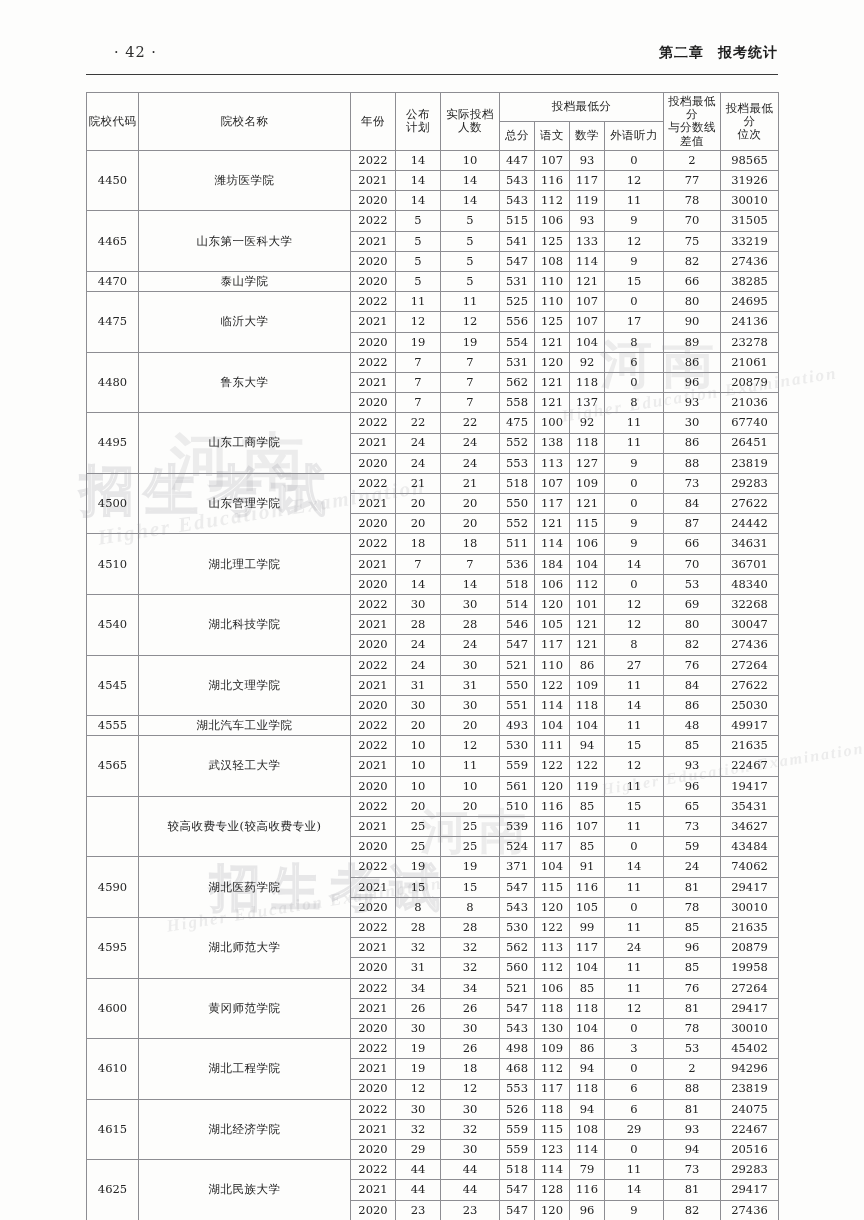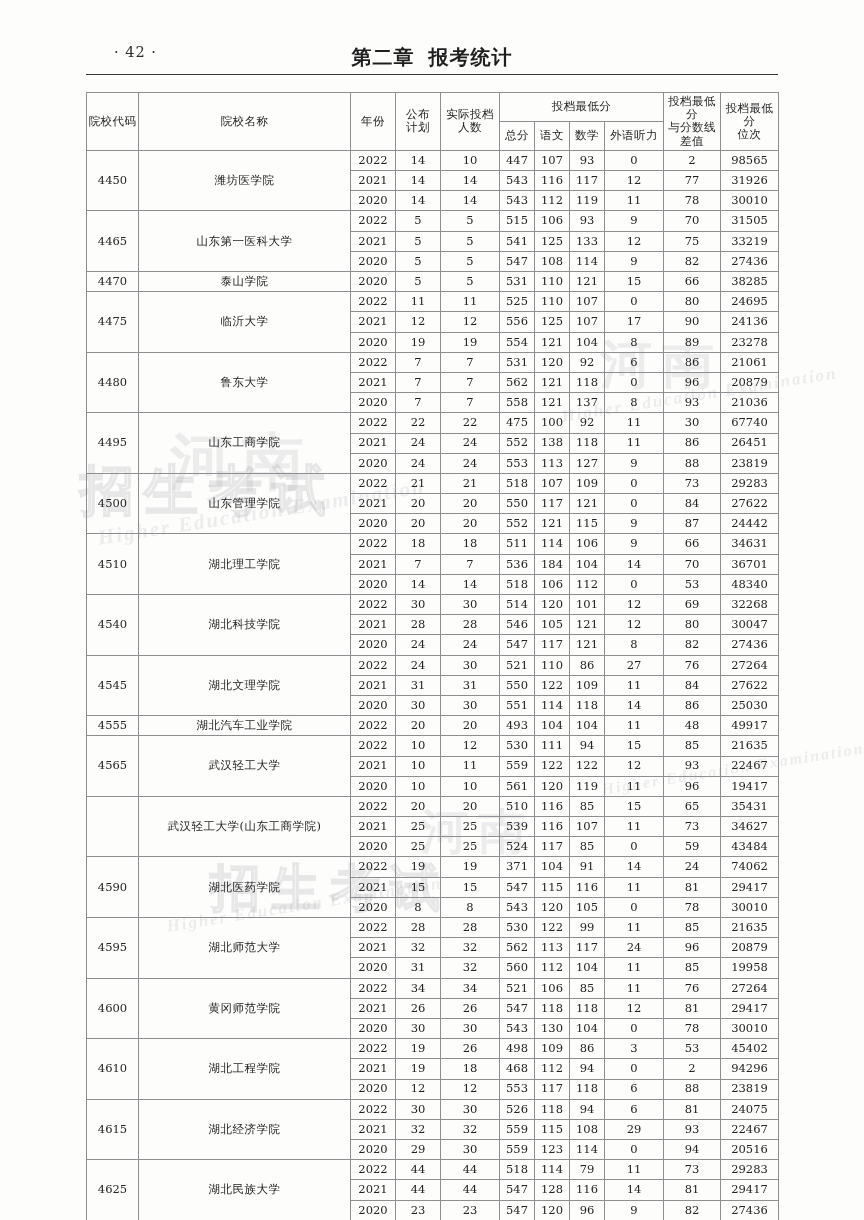--- a/index.html
+++ b/index.html
@@ -36,22 +36,22 @@
     font-size: 14.5px;
     letter-spacing: 1px;
     color: #2d2d2d;
     margin-left: 16px;
   }
   .chaptitle {
     position: absolute;
     left: 0;
     top: 0;
     width: 692px;
-    text-align: center;
-    font-size: 20px;
+    text-align: right;
+    font-size: 14px;
     font-weight: bold;
     letter-spacing: 1px;
     color: #1f1f1f;
   }
   .chaptitle .gap { display:inline-block; width: 14px; }
   .headrule {
     position: absolute;
     left: 86px;
     top: 74px;
     width: 692px;
@@ -581,21 +581,21 @@
             <td>10</td>
             <td>561</td>
             <td>120</td>
             <td>119</td>
             <td>11</td>
             <td>96</td>
             <td>19417</td>
           </tr>
           <tr>
             <td class="code" rowspan="3"></td>
-            <td class="name" rowspan="3">武汉轻工大学(山东工商学院)</td>
+            <td class="name" rowspan="3">较高收费专业(较高收费专业)</td>
             <td>2022</td>
             <td>20</td>
             <td>20</td>
             <td>510</td>
             <td>116</td>
             <td>85</td>
             <td>15</td>
             <td>65</td>
             <td>35431</td>
           </tr>

